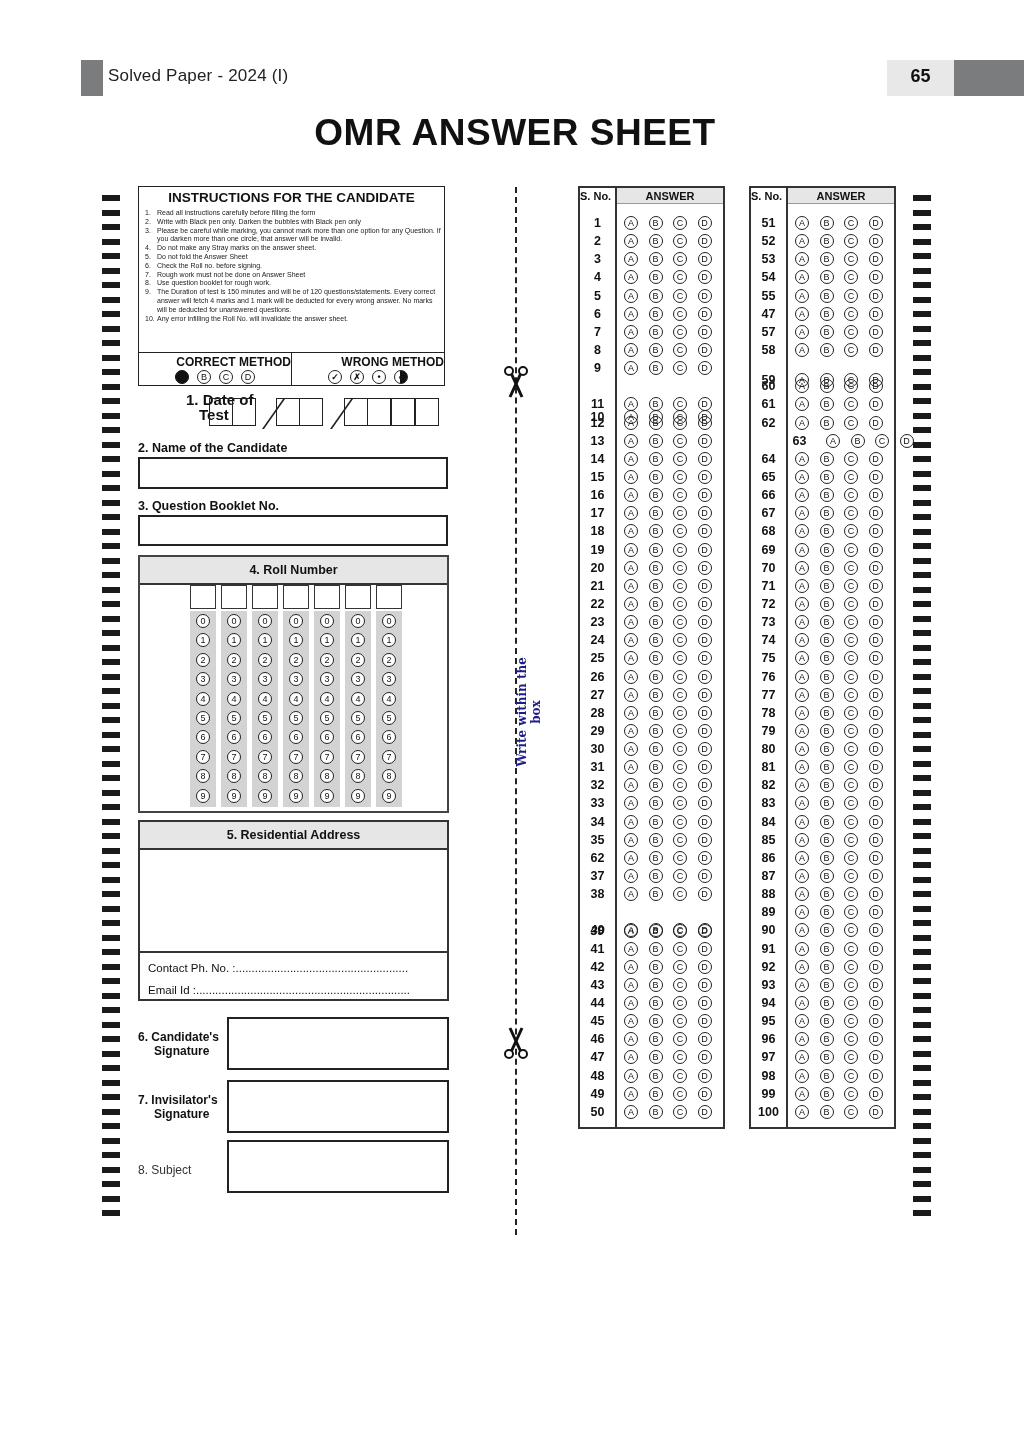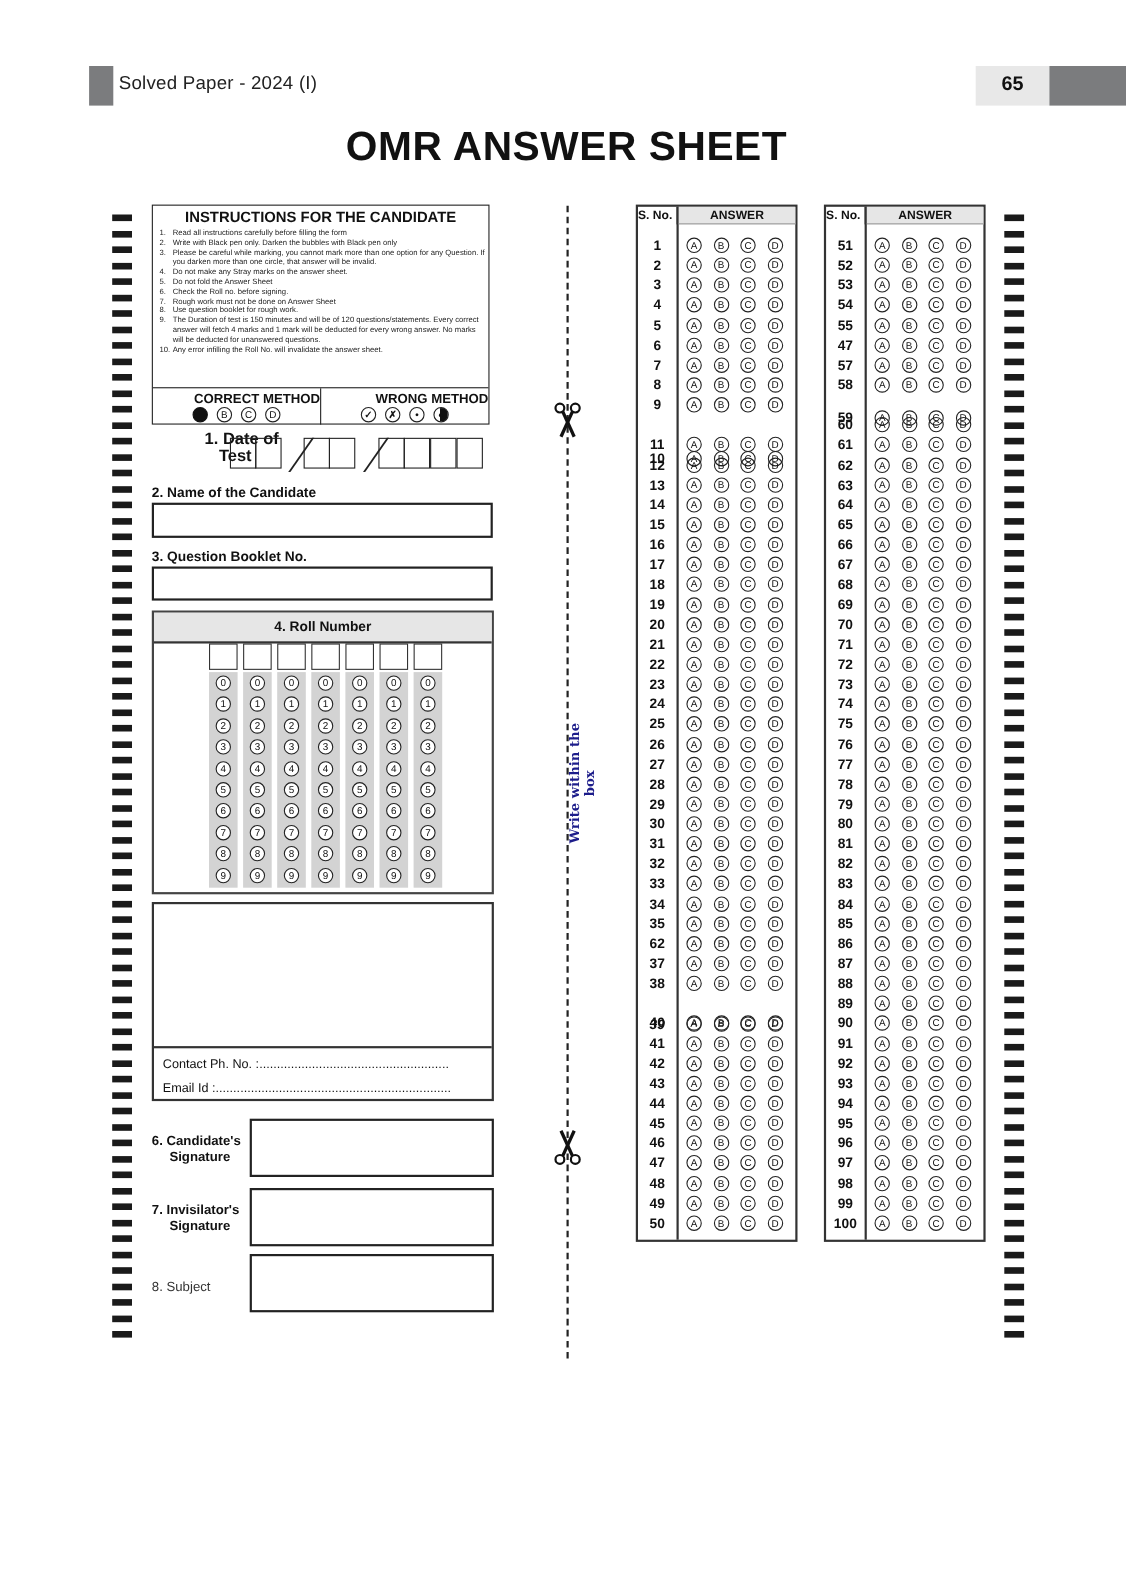--- a/index.html
+++ b/index.html
@@ -423,20 +423,21 @@
           <div class="rb">6</div>
           <div class="rb">7</div>
           <div class="rb">8</div>
           <div class="rb">9</div>
         </div>
       </div>
     </div>
 </div>
 
 <div class="abs" id="addr">
+  <div class="graybar">5. Residential Address</div>
   <div id="addr-body"></div>
   <div class="addr-line" style="top:140px">Contact Ph. No. :......................................................</div>
   <div class="addr-line" style="top:162px">Email Id :...................................................................</div>
 </div>
 
 <div class="siglbl" style="top:1030px">
   <div>6.  Candidate's</div>
   <div style="padding-left:16px">Signature</div>
 </div>
 <div class="sigbox" style="top:1017px"></div>
@@ -1029,21 +1030,21 @@
     </div>
     <div class="arow" style="top: 225.54px;">
       <div class="num">62</div>
       <div class="opts">
         <div class="ab">A</div>
         <div class="ab">B</div>
         <div class="ab">C</div>
         <div class="ab">D</div>
       </div>
     </div>
-    <div class="arow" style="top: 243.68px;">
+    <div class="arow" style="top: 243.68px; padding-left: 31px;">
       <div class="num">63</div>
       <div class="opts">
         <div class="ab">A</div>
         <div class="ab">B</div>
         <div class="ab">C</div>
         <div class="ab">D</div>
       </div>
     </div>
     <div class="arow" style="top: 261.82px;">
       <div class="num">64</div>

